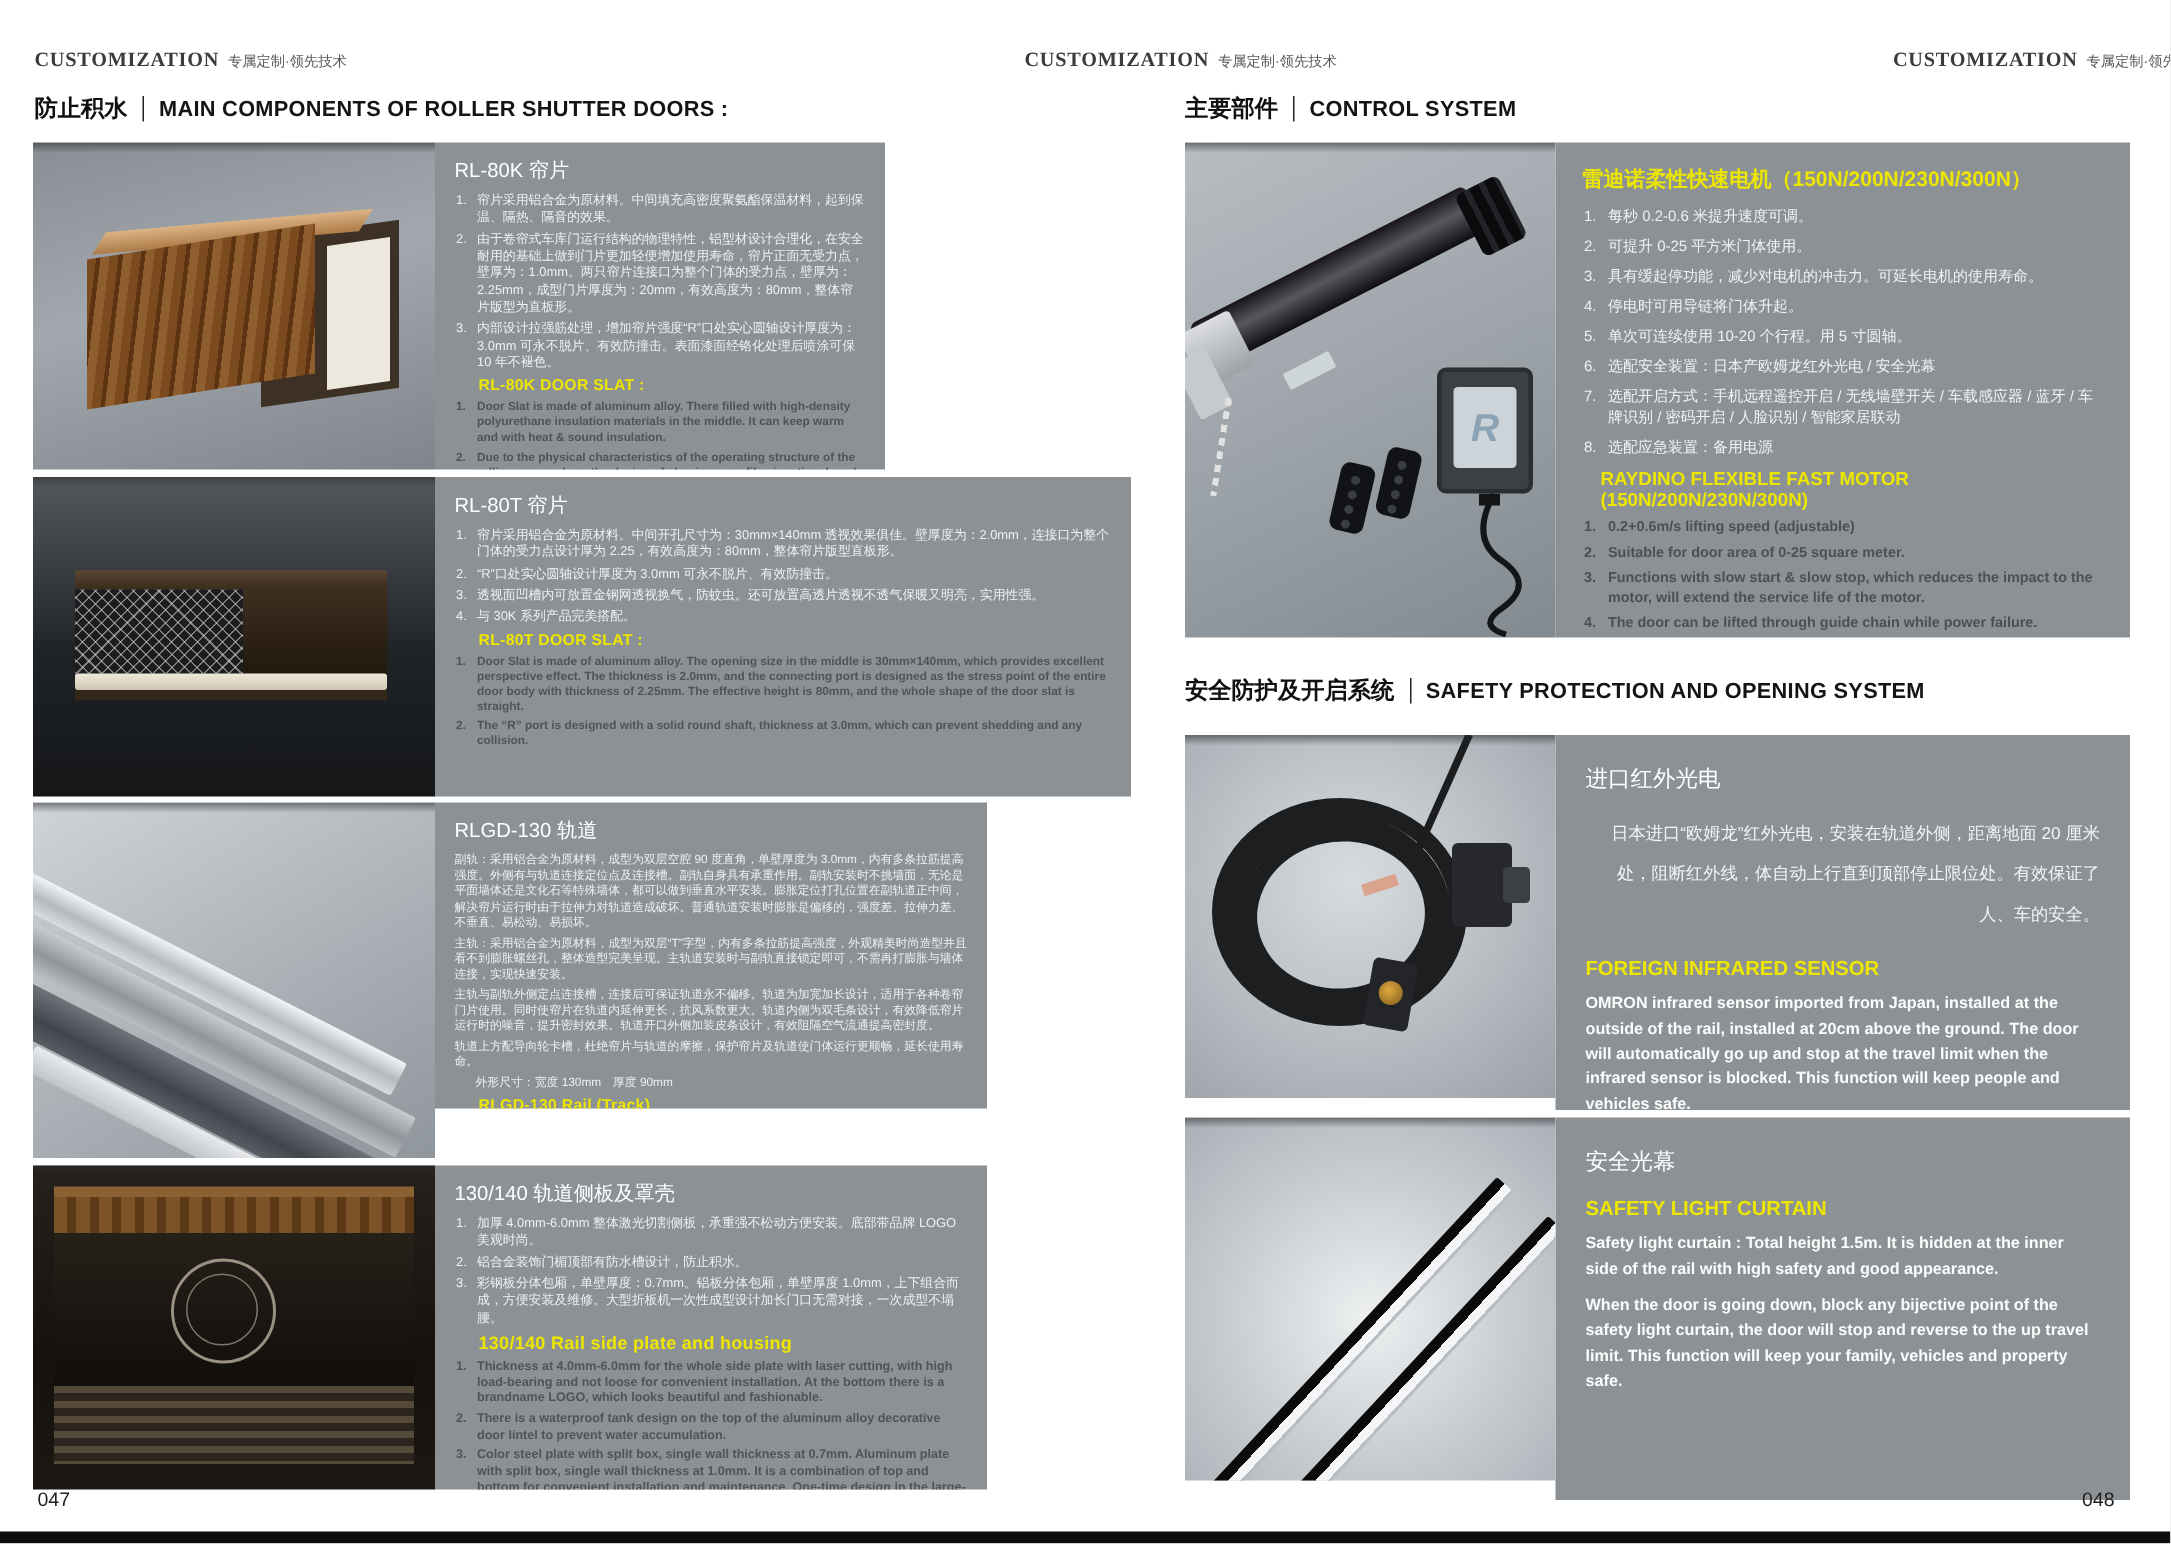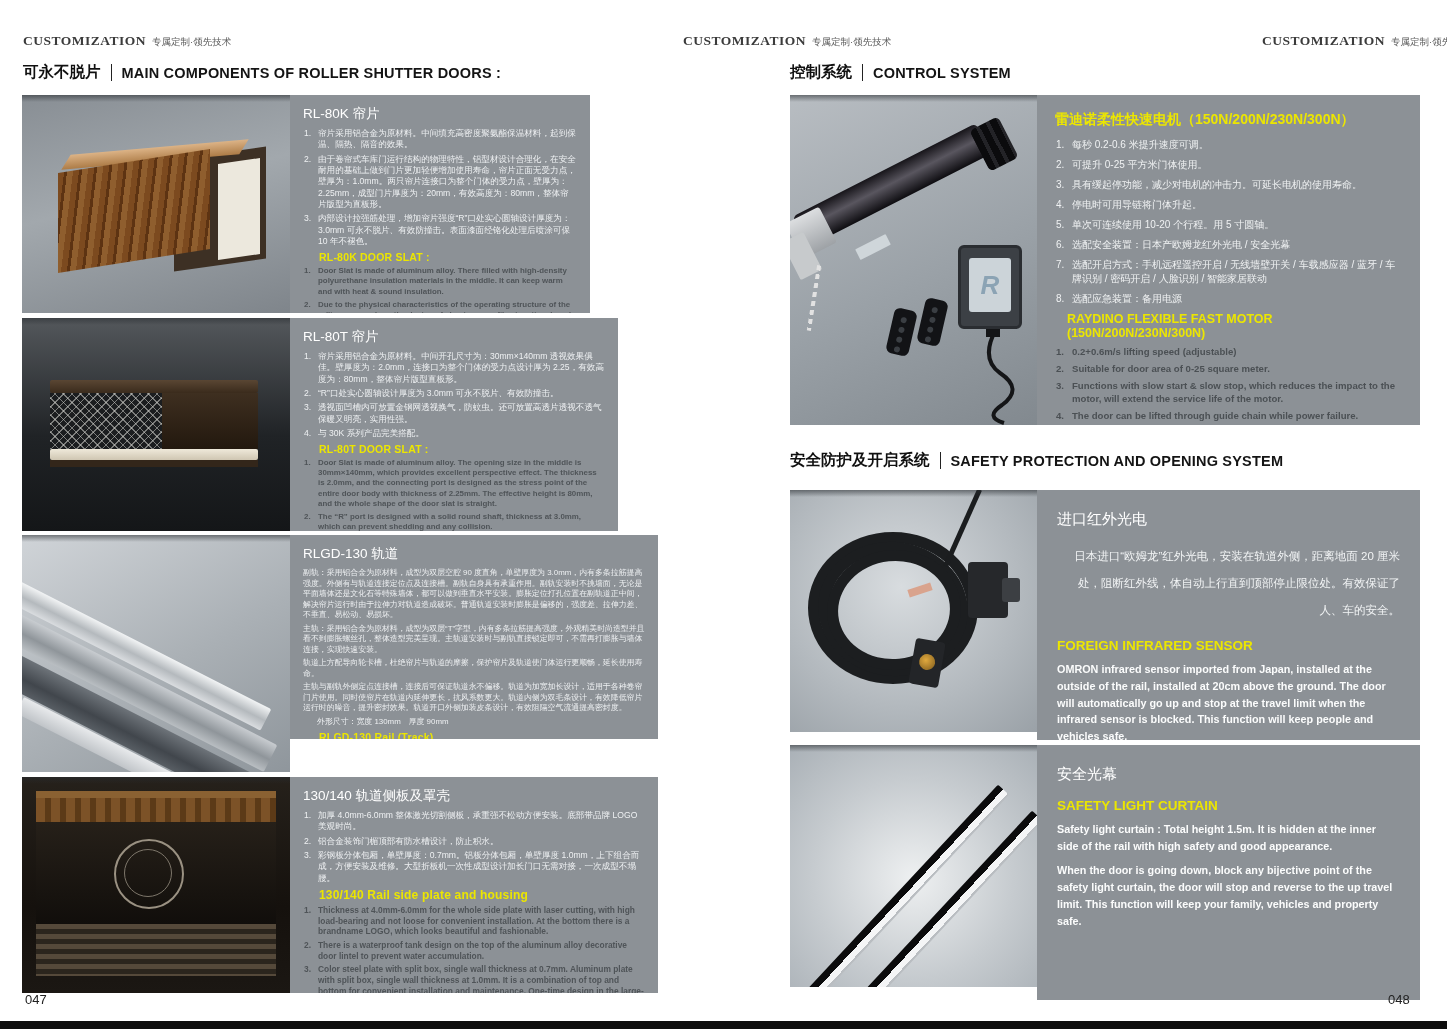--- a/index.html
+++ b/index.html
@@ -128,21 +128,21 @@
     <span class="brand">CUSTOMIZATION</span><span class="tag">专属定制·领先技术</span>
   </div>
   <div class="hdr" style="left:683px">
     <span class="brand">CUSTOMIZATION</span><span class="tag">专属定制·领先技术</span>
   </div>
   <div class="hdr" style="left:1262px">
     <span class="brand">CUSTOMIZATION</span><span class="tag">专属定制·领先技术</span>
   </div>
 
   <div class="sec-title" style="left:23px;top:62px">
-    <span class="zh">可永不脱片</span>
+    <span class="zh">防止积水</span>
     <span class="sep"></span>
     <span class="en">MAIN COMPONENTS OF ROLLER SHUTTER DOORS :</span>
   </div>
 
   <div class="block" style="left:22px;top:95px;width:568px;height:218px">
     <div class="photo p1" style="width:268px;height:218px">
       <div class="backslat"></div>
       <div class="backface"></div>
       <div class="woodtop"></div>
       <div class="wood"></div>
@@ -156,21 +156,21 @@
       </ol>
       <div class="p-yellow">RL-80K DOOR SLAT :</div>
       <ol class="lst en">
         <li>Door Slat is made of aluminum alloy. There filled with high-density polyurethane insulation materials in the middle. It can keep warm and with heat &amp; sound insulation.</li>
         <li>Due to the physical characteristics of the operating structure of the rolling garage door, the design of aluminum profiles is rational, and the door slat is lighter to increase the service life on the basis of safe and durable. The connecting ports of 2 door slats are the stress point of the entire door. The wall thickness is 2.25mm, the thickness of the molding door slat is 20mm, the effective height is 80mm, and the whole door slat is a straight strip.</li>
 
       </ol>
     </div>
   </div>
 
-  <div class="block" style="left:22px;top:318px;width:596px;height:213px">
+  <div class="block" style="left:22px;top:318px;width:732px;height:213px">
     <div class="photo p2" style="width:268px;height:213px">
       <div class="bar-top"></div>
       <div class="mesh"></div>
       <div class="solid"></div>
       <div class="bar-bot"></div>
       <div class="bar-bot2"></div>
     </div>
     <div class="panel">
       <div class="p-title">RL-80T 帘片</div>
       <ol class="lst zh">
@@ -193,22 +193,22 @@
       <div class="prof a"></div>
       <div class="prof b"></div>
       <div class="prof c"></div>
       <div class="prof d"></div>
     </div>
     <div class="panel">
       <div class="p-title">RLGD-130 轨道</div>
       <div class="zh-paras">
         <p>副轨：采用铝合金为原材料，成型为双层空腔 90 度直角，单壁厚度为 3.0mm，内有多条拉筋提高强度。外侧有与轨道连接定位点及连接槽。副轨自身具有承重作用。副轨安装时不挑墙面，无论是平面墙体还是文化石等特殊墙体，都可以做到垂直水平安装。膨胀定位打孔位置在副轨道正中间，解决帘片运行时由于拉伸力对轨道造成破坏。普通轨道安装时膨胀是偏移的，强度差、拉伸力差、不垂直、易松动、易损坏。</p>
         <p>主轨：采用铝合金为原材料，成型为双层“T”字型，内有多条拉筋提高强度，外观精美时尚造型并且看不到膨胀螺丝孔，整体造型完美呈现。主轨道安装时与副轨直接锁定即可，不需再打膨胀与墙体连接，实现快速安装。</p>
+        <p>主轨与副轨外侧定点连接槽，连接后可保证轨道永不偏移。轨道为加宽加长设计，适用于各种卷帘门片使用。同时使帘片在轨道内延伸更长，抗风系数更大。轨道内侧为双毛条设计，有效降低帘片运行时的噪音，提升密封效果。轨道开口外侧加装皮条设计，有效阻隔空气流通提高密封度。</p>
         <p>轨道上方配导向轮卡槽，杜绝帘片与轨道的摩擦，保护帘片及轨道使门体运行更顺畅，延长使用寿命。</p>
-        <p>主轨与副轨外侧定点连接槽，连接后可保证轨道永不偏移。轨道为加宽加长设计，适用于各种卷帘门片使用。同时使帘片在轨道内延伸更长，抗风系数更大。轨道内侧为双毛条设计，有效降低帘片运行时的噪音，提升密封效果。轨道开口外侧加装皮条设计，有效阻隔空气流通提高密封度。</p>
         <p style="padding-left:14px">外形尺寸：宽度 130mm　厚度 90mm</p>
       </div>
       <div class="p-yellow">RLGD-130  Rail (Track)</div>
       <ol class="lst en-s">
         <li>Secondary Rail : made of aluminum alloy, formed as a double-layered &amp; 90-degree right angle with a single wall thickness of 3.0mm. There are multiple tie-pieces to improve the intensity. On the outside, there are positioning points and connecting slots for connecting the track. The secondary track itself has a capacity of load-bearing. During installation, the secondary rail does not require a flat wall surface and can be installed vertically and horizontally on various walls, including flat walls and walls with special finishes like cultured stone. The expansion positioning holes are located in the middle of the secondary rail to prevent damage the rail caused by stretching forces when the door is in operation. When installing ordinary guide rails, the expansion is offset, resulting in differences in strength, tension, verticality, and susceptibility to loosening and damage.</li>
 
       </ol>
     </div>
   </div>
 
@@ -230,21 +230,21 @@
       <div class="p-yellow" style="font-size:12px">130/140 Rail side plate and housing</div>
       <ol class="lst en" style="font-size:8.4px">
         <li>Thickness at 4.0mm-6.0mm for the whole side plate with laser cutting, with high load-bearing and not loose for convenient installation.  At the bottom there is a brandname LOGO, which looks beautiful and fashionable.</li>
         <li>There is a waterproof tank design on the top of the aluminum alloy decorative door lintel to prevent water accumulation.</li>
         <li>Color steel plate with split box, single wall thickness at 0.7mm. Aluminum plate with split box, single wall thickness at 1.0mm. It is a combination of top and bottom for convenient installation and maintenance. One-time design in the large-scale folding machine. Lengthening the door without docking. One-time molding does not collapse.</li>
       </ol>
     </div>
   </div>
 
   <div class="sec-title" style="left:790px;top:62px">
-    <span class="zh">控制系统</span>
+    <span class="zh">主要部件</span>
     <span class="sep"></span>
     <span class="en">CONTROL SYSTEM</span>
   </div>
 
   <div class="block" style="left:790px;top:95px;width:630px;height:330px">
     <div class="photo p5" style="width:247px;height:330px">
       <div class="tube"></div>
       <div class="cap5"></div>
       <div class="head"></div>
       <div class="plate"></div>

